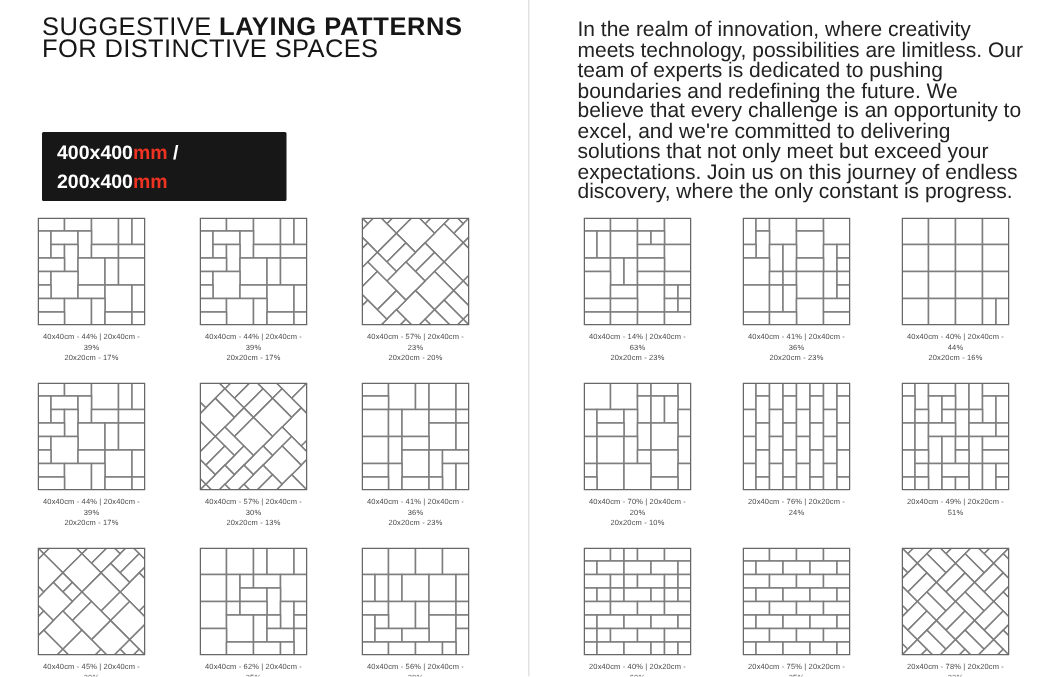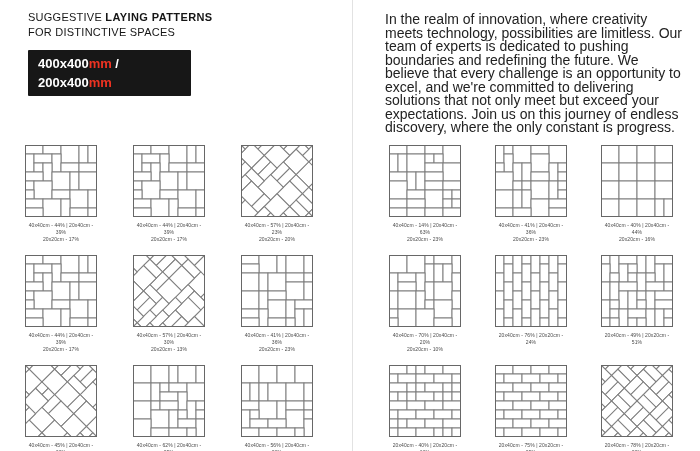--- a/index.html
+++ b/index.html
@@ -1,20 +1,20 @@
 <!DOCTYPE html>
 <html><head>
 <meta charset="utf-8">
 <style>
   *{margin:0;padding:0;box-sizing:border-box}
   html,body{width:700px;height:451px}
   body{background:#fff;font-family:"Liberation Sans",sans-serif;position:relative;overflow:hidden}
   .page{position:absolute;inset:0;background:#ffffff}
   .divider{position:absolute;left:352px;top:0;width:1px;height:451px;background:#e2e2e2}
-  .title-block{position:absolute;left:28px;top:10px;font-size:11px;line-height:15px;color:#161616;letter-spacing:.25px}
+  .title-block{position:absolute;left:28px;top:10px;font-size:17px;line-height:15px;color:#161616;letter-spacing:.25px}
   .title-block strong{font-weight:bold;letter-spacing:.4px}
   .size-box{position:absolute;left:28px;top:50px;width:163px;height:46px;color:#fff;
             font-size:13px;font-weight:bold;line-height:19px;padding:4px 0 0 10px;border-radius:1px}
   .intro{position:absolute;left:385px;top:13px;width:300px;font-size:14px;line-height:13.5px;color:#222}
   .grid{position:absolute;display:grid;grid-template-columns:repeat(3,72px);row-gap:12px}
   #leftGrid{left:25px;top:145px;column-gap:36px}
   #rightGrid{left:389px;top:145px;column-gap:34px}
   .cell{display:flex;flex-direction:column;align-items:center}
   .thumb{width:72px;height:72px}
   .cap{margin-top:5px;text-align:center;font-size:5px;line-height:7px;color:#4a4a4a;letter-spacing:.1px}
@@ -23,21 +23,21 @@
 <body>
 
 <div class="page">
   <div class="divider"></div>
 
   <div class="title-block">
     <div><span>SUGGESTIVE </span><strong>LAYING  PATTERNS</strong></div>
     <div>FOR DISTINCTIVE SPACES</div>
   </div>
 
-  <div class="size-box" id="sizeBox" style="background: rgb(23, 23, 23);">
+  <div class="size-box" id="sizeBox" style="background: rgb(23, 23, 23); margin-top: 38px;">
       <div><span>400x400</span><span style="color: rgb(239, 51, 34);">mm</span><span> / 200x400</span><span style="color: rgb(239, 51, 34);">mm</span></div>
     </div>
 
   <p class="intro">In the realm of innovation, where creativity meets technology, possibilities are limitless. Our team of experts is dedicated to pushing boundaries and redefining the future. We believe that every challenge is an opportunity to excel, and we're committed to delivering solutions that not only meet but exceed your expectations. Join us on this journey of endless discovery, where the only constant is progress.</p>
 
   <div class="grid" id="leftGrid">
       <div class="cell">
         <div class="thumb"><svg viewBox="0 0 72 72" width="72" height="72">
             <defs>
               <clipPath id="cp-L0">

